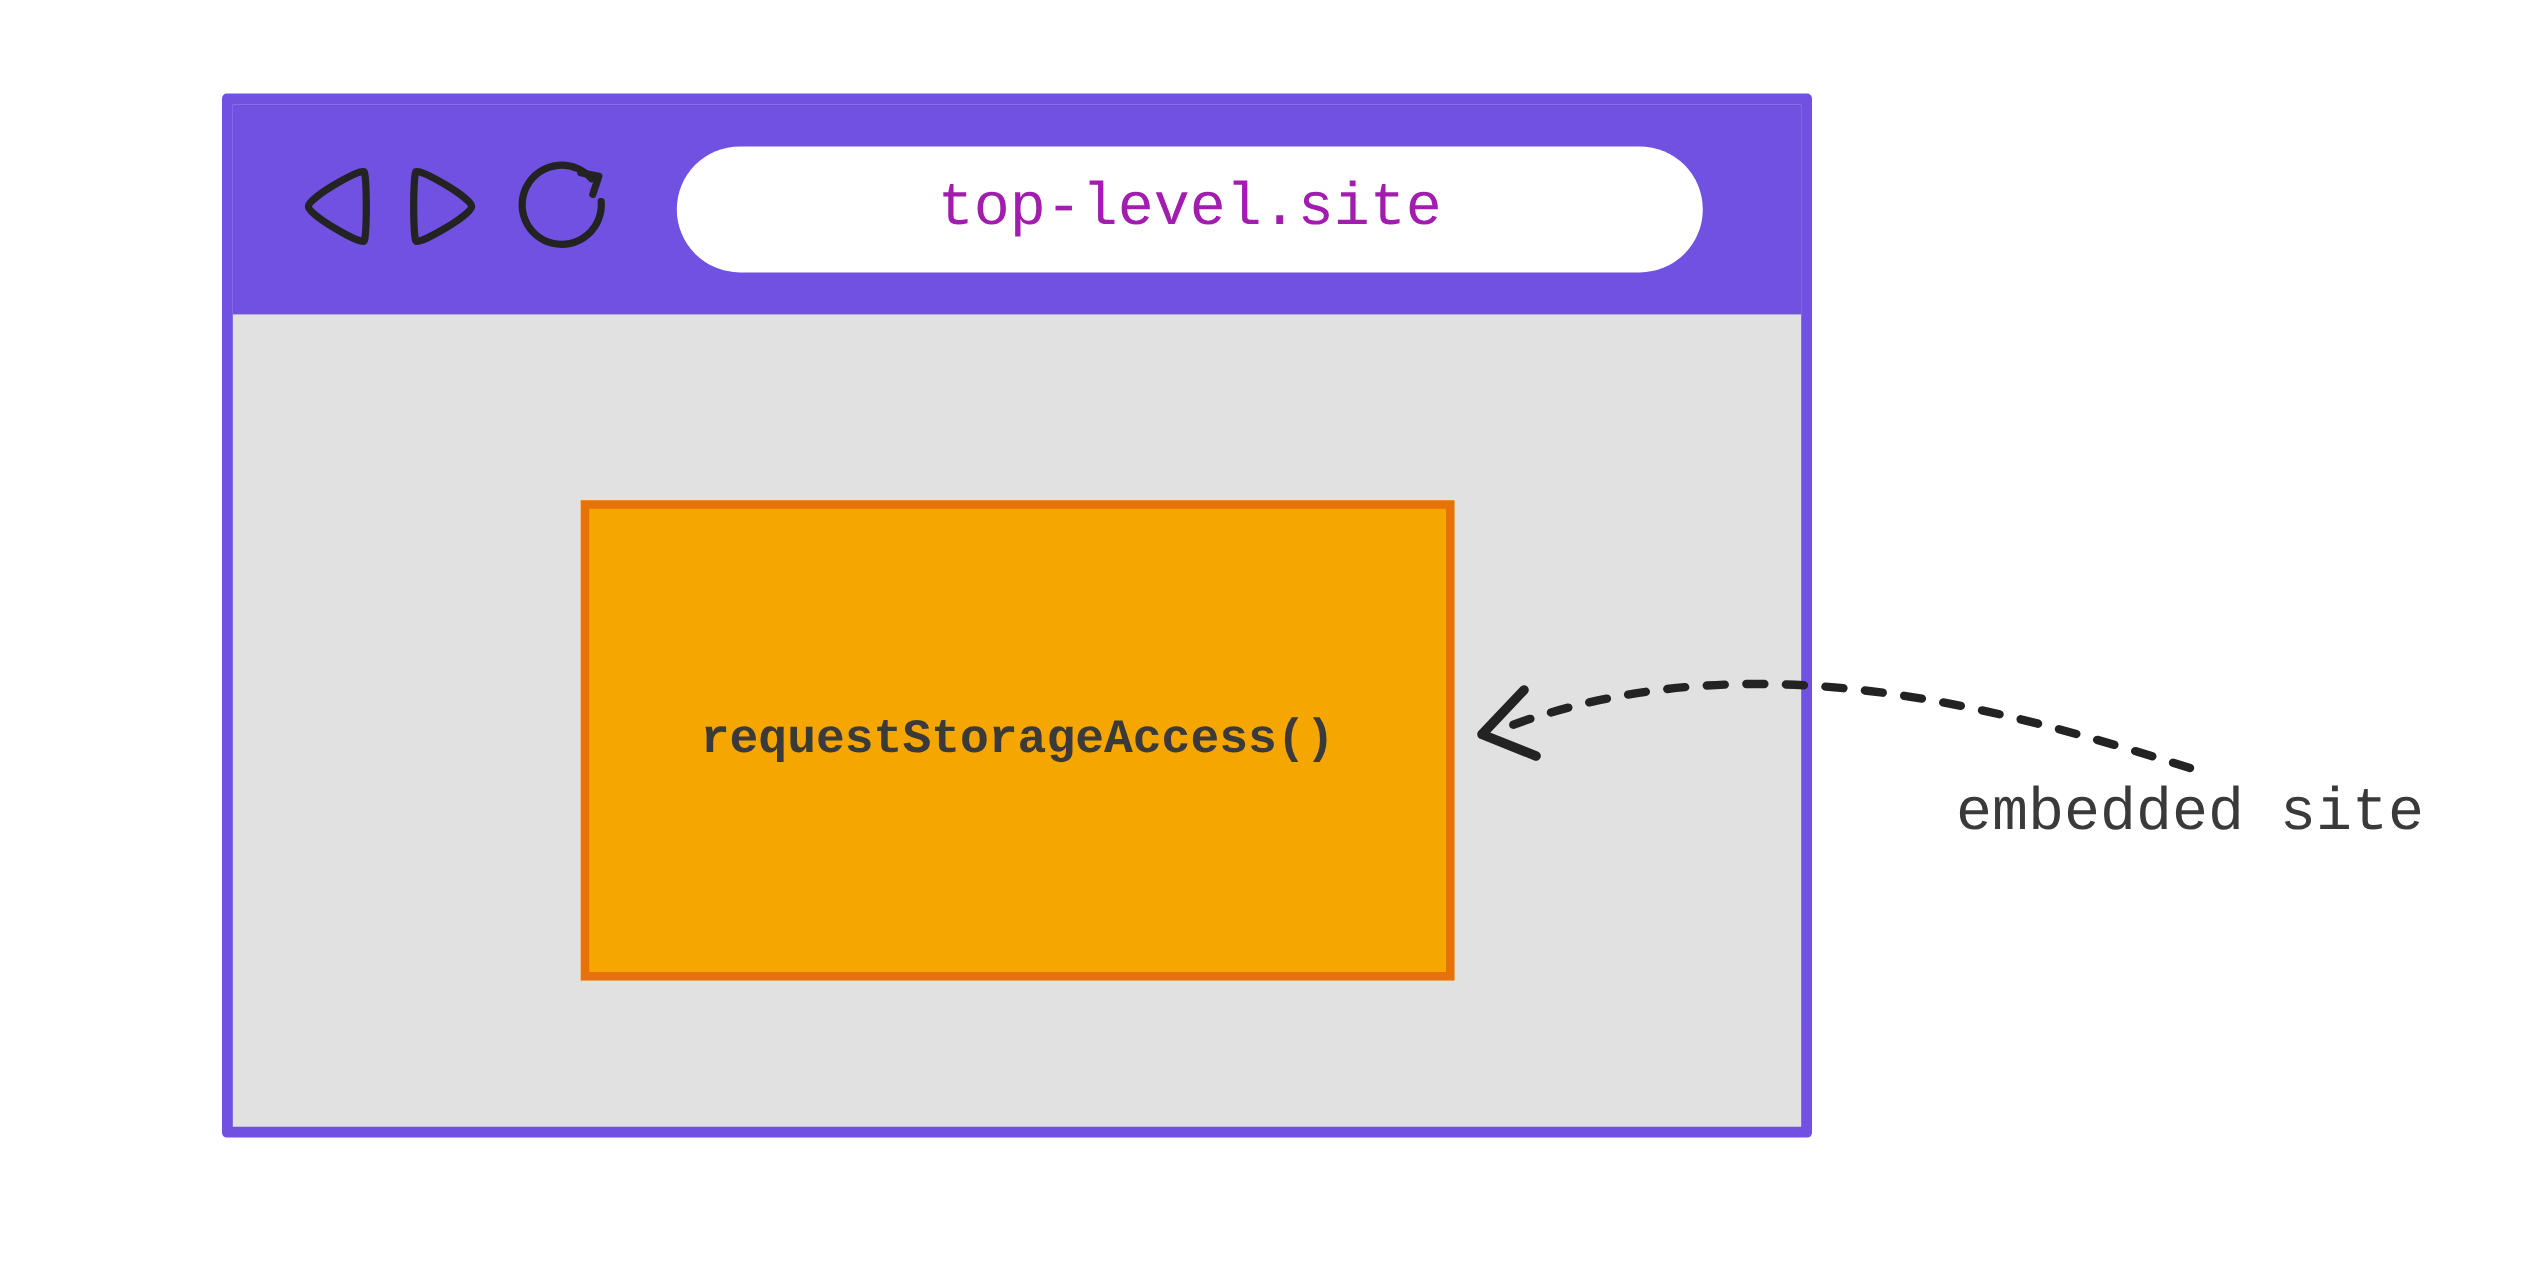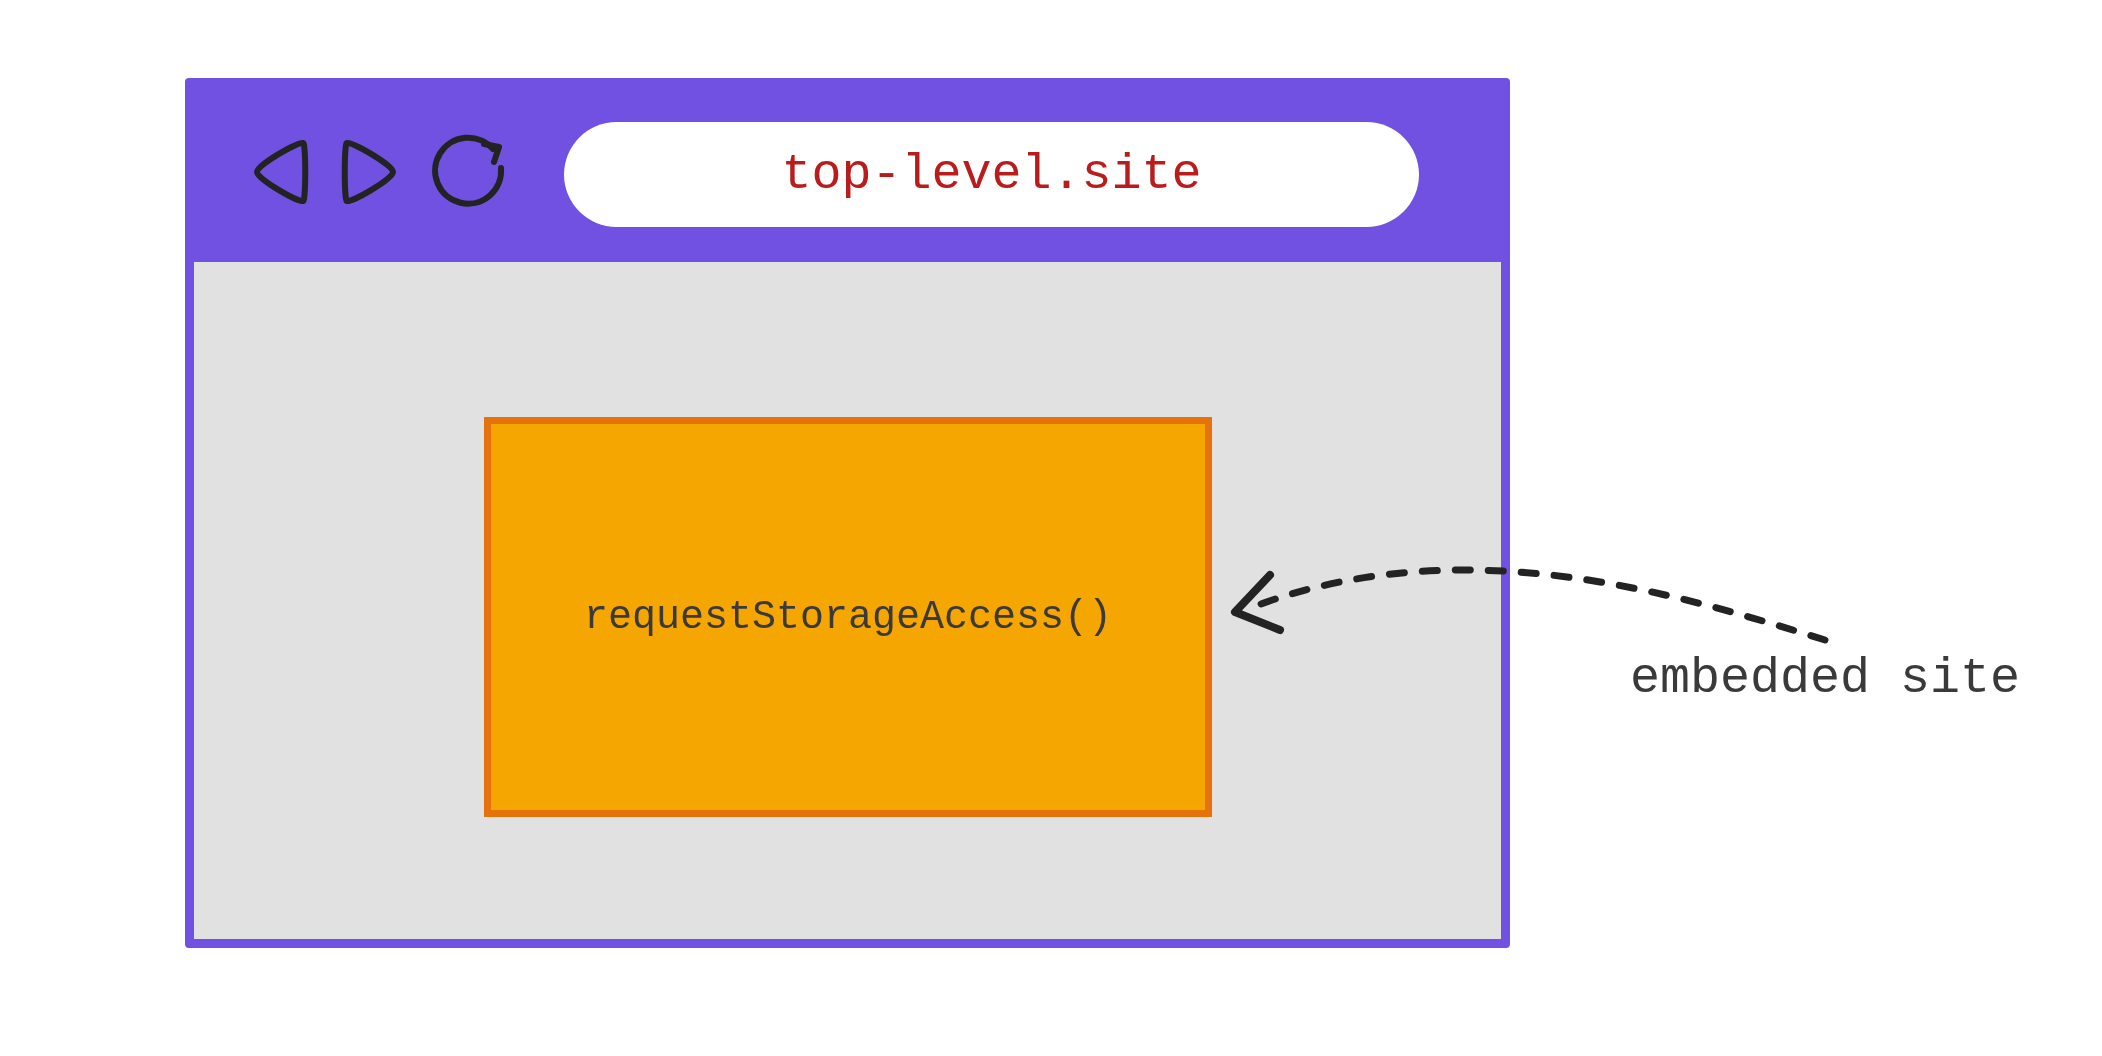--- a/index.html
+++ b/index.html
@@ -47,21 +47,21 @@
   .url-bar{
     margin-left:55px;
     background:#ffffff;
     border-radius:55px;
     height:105px;
     width:855px;
     display:flex;
     align-items:center;
     justify-content:center;
     font-size:50px;
-    color:#b91c1c;
+    color:#a21caf;
     font-weight:500;
     letter-spacing:0px;
   }
 
   .content{
     position:absolute;
     left:0;
     top:175px;
     right:0;
     bottom:0;
@@ -74,21 +74,21 @@
     width:728px;
     height:400px;
     background:#f6a600;
     border:7px solid #e5720a;
     box-sizing:border-box;
     display:flex;
     align-items:center;
     justify-content:center;
     font-size:40px;
     color:#3a3a3a;
-    font-weight:400;
+    font-weight:700;
   }
 
   .annotation{
     position:absolute;
     left:1630px;
     top:650px;
     font-size:50px;
     color:#3a3a3a;
     font-weight:500;
     font-family:Liberation Mono, monospace;

